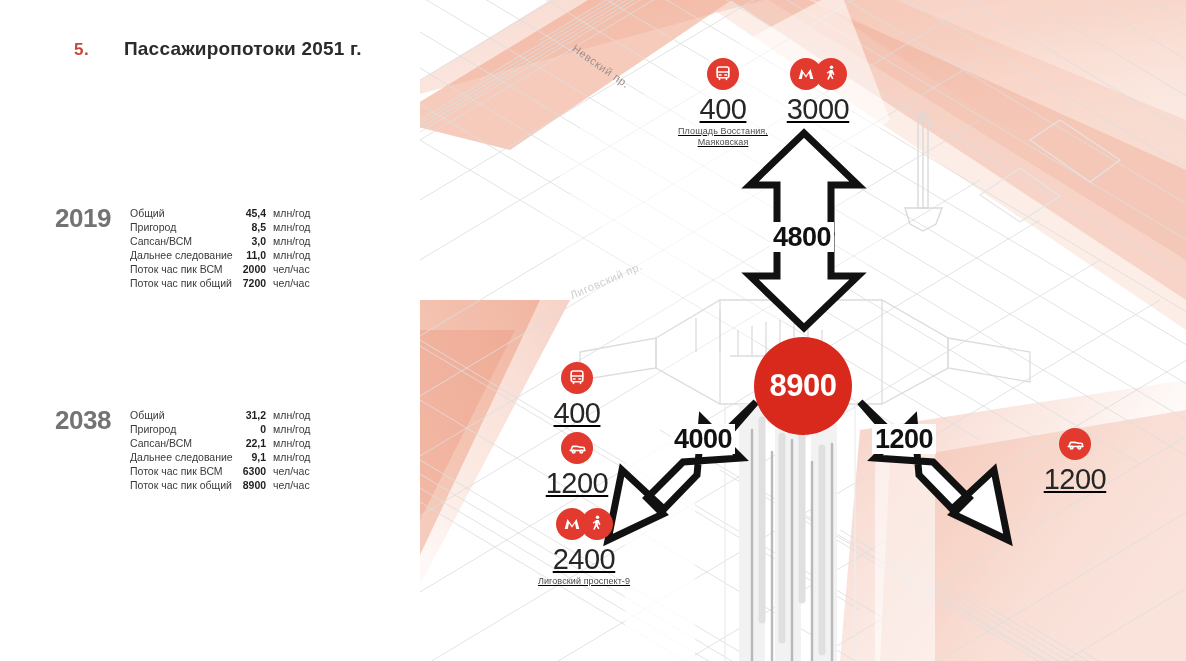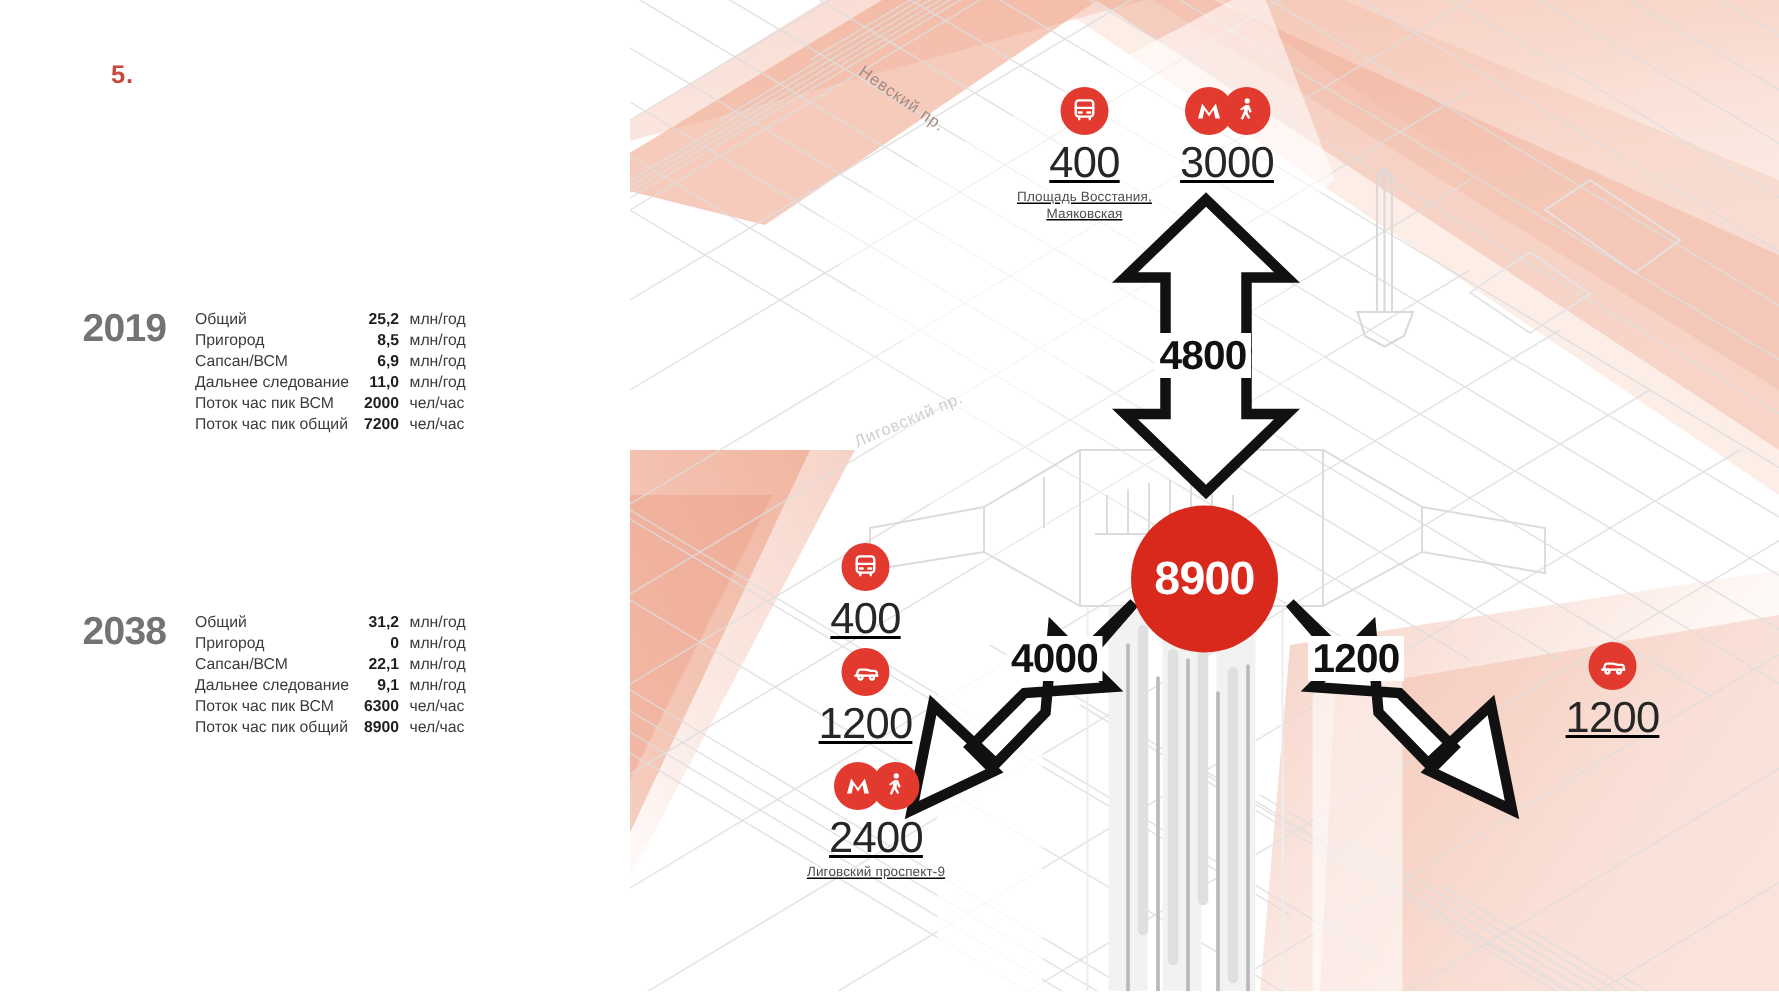--- a/index.html
+++ b/index.html
@@ -110,38 +110,39 @@
   #st-ligovsky{left:148px;top:290px;transform:rotate(-23deg);color:#cfcfcf;}
 </style>
 </head>
 <body>
 
 <div class="page">
 
   <div class="left-panel">
 
     <div class="slide-num">5.</div>
+    <div class="slide-title">Пассажиропотоки 2051 г.</div>
 
     <div class="block" id="block2019">
       <div class="year">2019</div>
       <table>
           <tbody>
         <tr>
           <td class="lbl">Общий</td>
-          <td class="val">25,2</td>
+          <td class="val">45,4</td>
           <td class="unit">млн/год</td>
         </tr>
         <tr>
           <td class="lbl">Пригород</td>
           <td class="val">8,5</td>
           <td class="unit">млн/год</td>
         </tr>
         <tr>
           <td class="lbl">Сапсан/ВСМ</td>
-          <td class="val">6,9</td>
+          <td class="val">3,0</td>
           <td class="unit">млн/год</td>
         </tr>
         <tr>
           <td class="lbl">Дальнее следование</td>
           <td class="val">11,0</td>
           <td class="unit">млн/год</td>
         </tr>
         <tr>
           <td class="lbl">Поток час пик ВСМ</td>
           <td class="val">2000</td>

